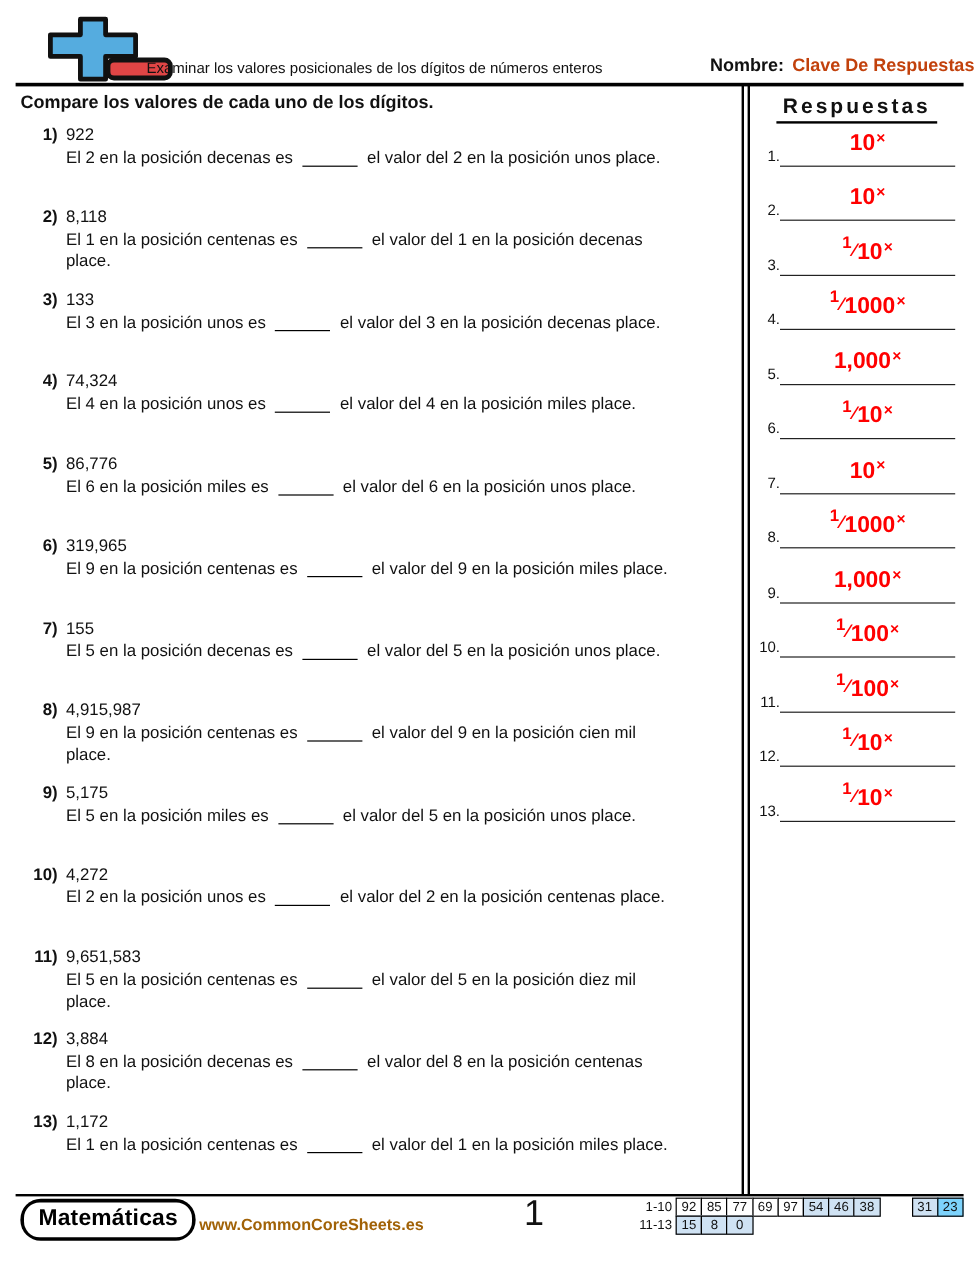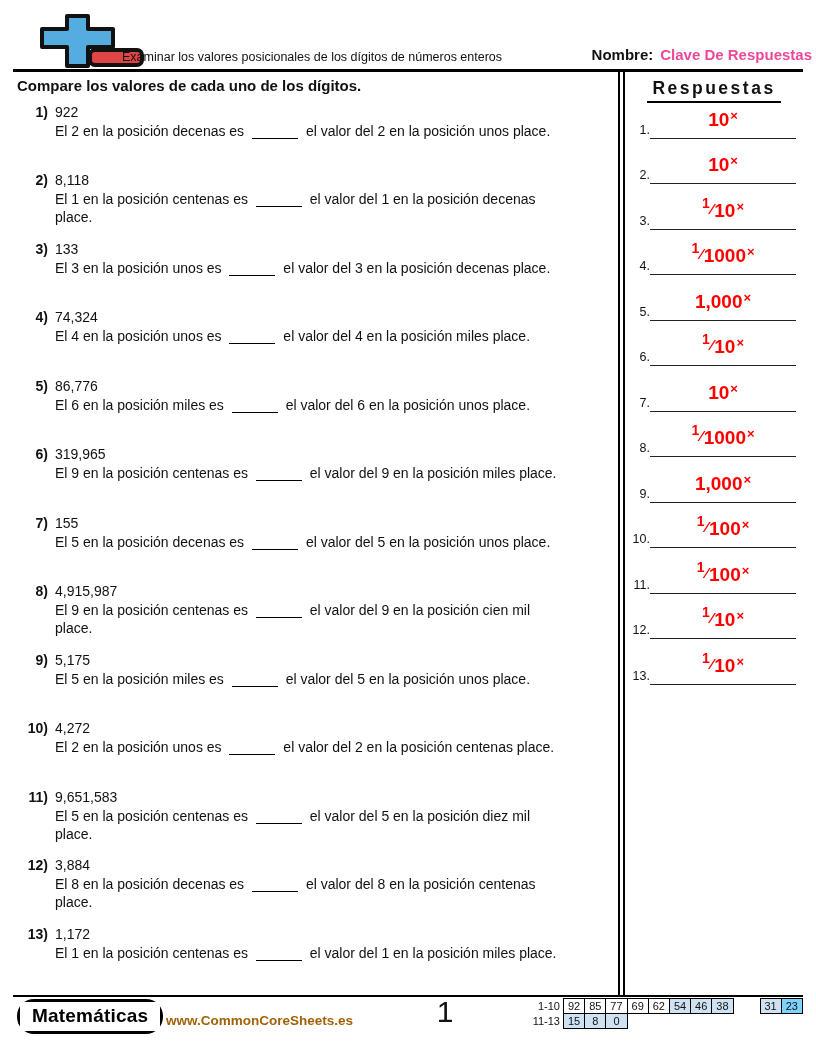--- a/index.html
+++ b/index.html
@@ -36,21 +36,21 @@
   .q-row { position:absolute; left:0; width:614px; }
   .q-num { position:absolute; left:4px; top:0; width:44px; text-align:right;
     font-size:14px; font-weight:bold; line-height:18.5px; }
   .q-body { margin-left:55px; font-size:14px; line-height:18.5px; }
   .q-line { white-space:nowrap; }
   .blank { display:inline-block; width:46px; border-bottom:1.7px solid #000;
     vertical-align:-3px; margin:0 4px; }
   
   .footer-rule { position:absolute; left:13px; top:995px; width:790px; height:2px; background:#000; }
   .brand-badge { position:absolute; left:17px; top:999px; background:#000; border-radius:17px; padding:3px; }
-  .brand-inner { background:#fff; border-radius:3px; padding:3px 12px 4px 12px; }
+  .brand-inner { background:#fff; border-radius:13px; padding:3px 12px 4px 12px; }
   .brand-text { font-size:19px; font-weight:bold; color:#000; letter-spacing:0.2px; }
   .site-url { position:absolute; left:166px; top:1013px; font-size:13.5px; color:#a16207;font-weight:bold; }
   .page-number { position:absolute; left:400px; top:995px; width:90px; text-align:center; font-size:30px; color:#111; }
   .score-table { position:absolute; left:524px; top:998px; }
   .score-row { display:flex; align-items:flex-start; height:16px; }
   .score-row + .score-row { margin-top:-1px; }
   .score-label { width:36px; text-align:right; font-size:11px; line-height:16px; padding-right:3px; flex:none; }
   .score-cell { width:22.2px; box-sizing:border-box; border:1px solid #000; margin-left:-1px;
     font-size:11px; line-height:14px; display:flex; align-items:center; justify-content:center; flex:none; }
   .score-cell.first { margin-left:0; }
@@ -62,21 +62,21 @@
 
   <div class="logo-wrap">
     <svg width="112" height="58" viewBox="0 0 112 58">
       <path d="M31 4 h21 v13 h25 v18 h-25 v19 h-21 v-19 H6 V17 h25 Z" fill="#55acdf" stroke="#111" stroke-width="4" stroke-linejoin="round"></path>
       <rect x="54" y="38" width="52" height="15" rx="5" fill="#e04545" stroke="#111" stroke-width="4"></rect>
     </svg>
   </div>
   <div class="ws-title">Examinar los valores posicionales de los dígitos de números enteros</div>
   <div class="name-row">
     <span class="name-label">Nombre:</span>
-    <span class="name-value" id="name-value" style="color: #ec4899;">Clave De Respuestas</span>
+    <span class="name-value" id="name-value" style="color: #c2410c;">Clave De Respuestas</span>
   </div>
   <div class="header-rule"></div>
 
   <div class="instructions">Compare los valores de cada uno de los dígitos.</div>
 
   <div class="col-divider"></div>
 
   <div class="answers-title-wrap">
     <span class="answers-title">Respuestas</span>
   </div>
@@ -267,21 +267,21 @@
   </div>
   <div class="site-url">www.CommonCoreSheets.es</div>
   <div class="page-number">1</div>
   <div class="score-table" id="score-table">
       <div class="score-row">
         <span class="score-label">1-10</span>
         <span class="score-cell first" style="background: rgb(255, 255, 255);">92</span>
         <span class="score-cell" style="background: rgb(255, 255, 255);">85</span>
         <span class="score-cell" style="background: rgb(255, 255, 255);">77</span>
         <span class="score-cell" style="background: rgb(255, 255, 255);">69</span>
-        <span class="score-cell" style="background: rgb(255, 255, 255);">62</span>
+        <span class="score-cell" style="background: rgb(255, 255, 255);">97</span>
         <span class="score-cell" style="background: rgb(207, 226, 243);">54</span>
         <span class="score-cell" style="background: rgb(207, 226, 243);">46</span>
         <span class="score-cell" style="background: rgb(207, 226, 243);">38</span>
         <span class="score-cell" style="background: rgb(207, 226, 243); margin-left: 26px;">31</span>
         <span class="score-cell" style="background: #7dd3fc;">23</span>
       </div>
       <div class="score-row">
         <span class="score-label">11-13</span>
         <span class="score-cell first" style="background: rgb(207, 226, 243);">15</span>
         <span class="score-cell" style="background: rgb(207, 226, 243);">8</span>

